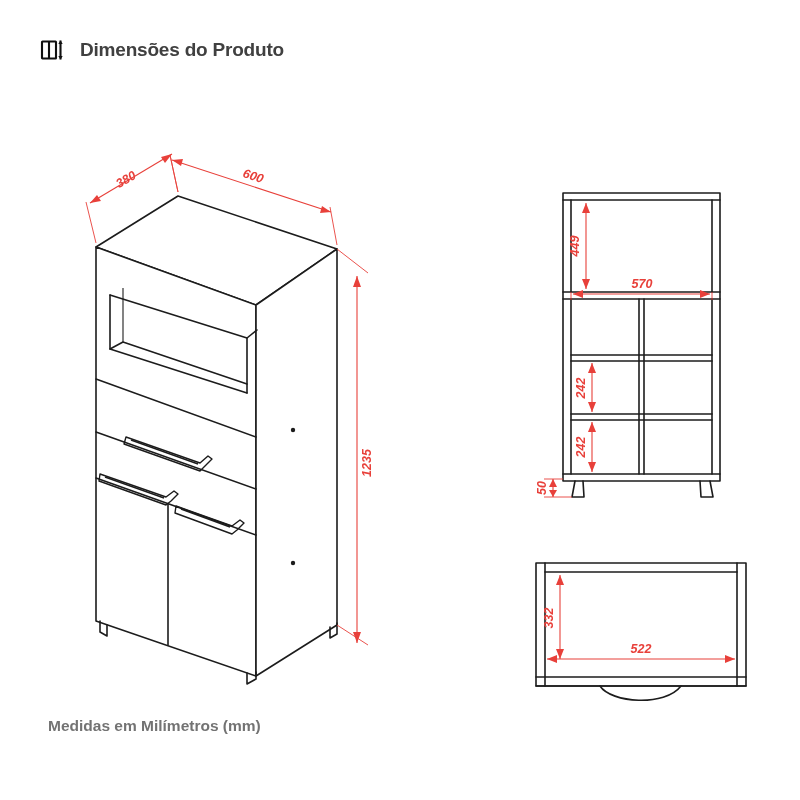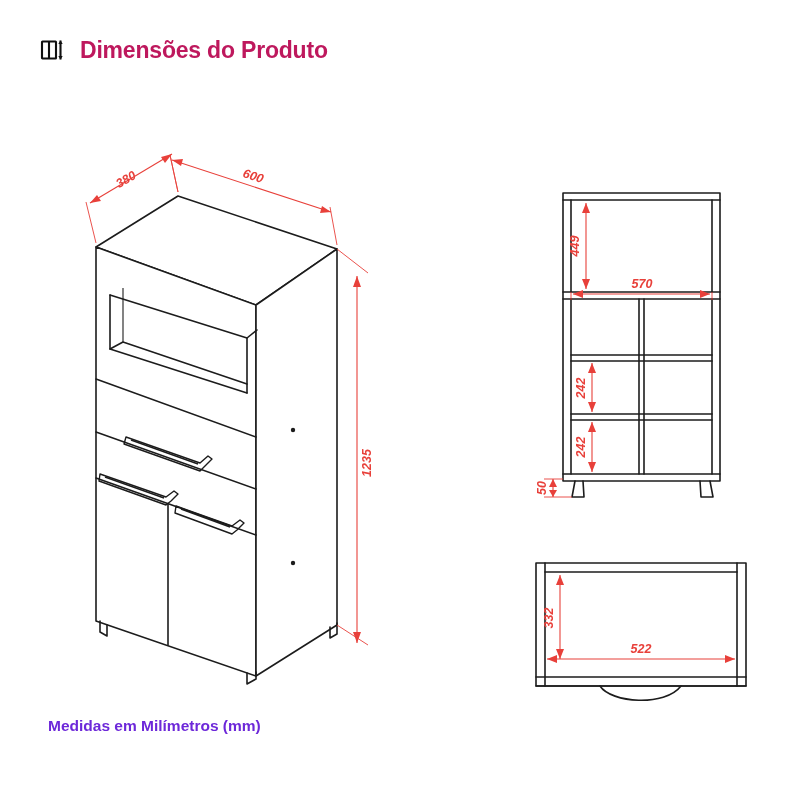--- a/index.html
+++ b/index.html
@@ -29,35 +29,35 @@
     align-items: center;
     gap: 14px;
   }
   .header-icon {
     width: 28px;
     height: 28px;
     position: relative;
     flex: 0 0 auto;
   }
   .header-title {
-    font-size: 23px;
+    font-size: 19px;
     font-weight: bold;
     letter-spacing: -0.2px;
-    color: #be185d;
+    color: #404040;
     white-space: nowrap;
   }
 
   
   .footer-note {
     position: absolute;
     left: 48px;
     top: 717px;
     font-size: 15.5px;
     font-weight: bold;
-    color: #6d28d9;
+    color: #737373;
     white-space: nowrap;
   }
 
   
   svg.canvas {
     position: absolute;
     left: 0;
     top: 0;
     width: 800px;
     height: 800px;

